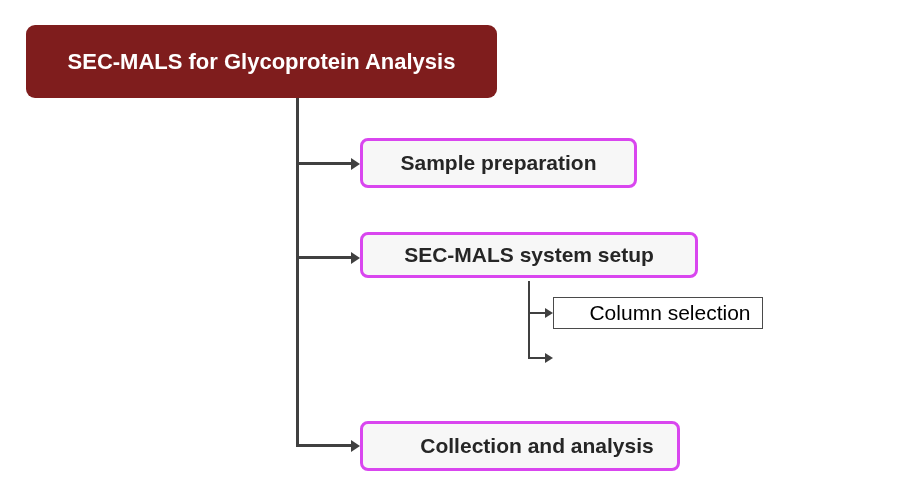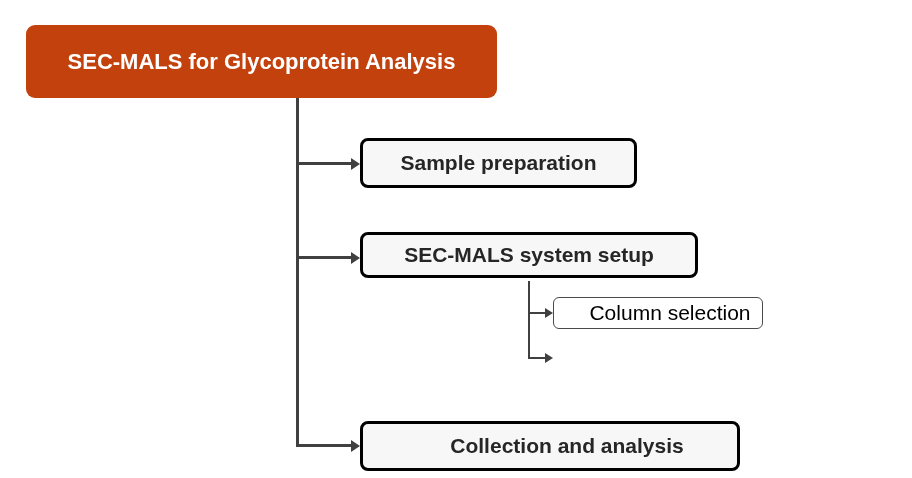--- a/index.html
+++ b/index.html
@@ -18,41 +18,41 @@
   .node {
     position: absolute;
     display: flex;
     align-items: center;
     justify-content: center;
     box-sizing: border-box;
     white-space: nowrap;
   }
   .node-root {
     left: 26px; top: 25px; width: 471px; height: 73px;
-    background: #c2410c;
+    background: #7f1d1d;
     border-radius: 9px;
     color: #ffffff;
     font-size: 22px;
     font-weight: bold;
   }
   .node-l1 {
     background: #f7f7f7;
-    border: 3px solid #000000;
+    border: 3px solid #d946ef;
     border-radius: 8px;
     color: #262626;
     font-size: 21px;
     font-weight: bold;
   }
   .node-sample     { left: 360px; top: 138px; width: 277px; height: 50px; }
   .node-setup      { left: 360px; top: 232px; width: 338px; height: 46px; }
-  .node-collection { left: 360px; top: 421px; width: 380px; height: 50px; padding-left: 34px; }
+  .node-collection { left: 360px; top: 421px; width: 320px; height: 50px; padding-left: 34px; }
   .node-l2 {
     background: #ffffff;
     border: 1.5px solid #4a4a4a;
-    border-radius: 6px;
+    border-radius: 0;
     color: #000000;
     font-size: 21px;
     font-weight: normal;
     padding-left: 24px;
   }
   .node-column     { left: 553px; top: 297px; width: 210px; height: 32px; }
   .node-connecting { left: 553px; top: 342px; width: 351px; height: 33px; }
 
   .line {
     position: absolute;

